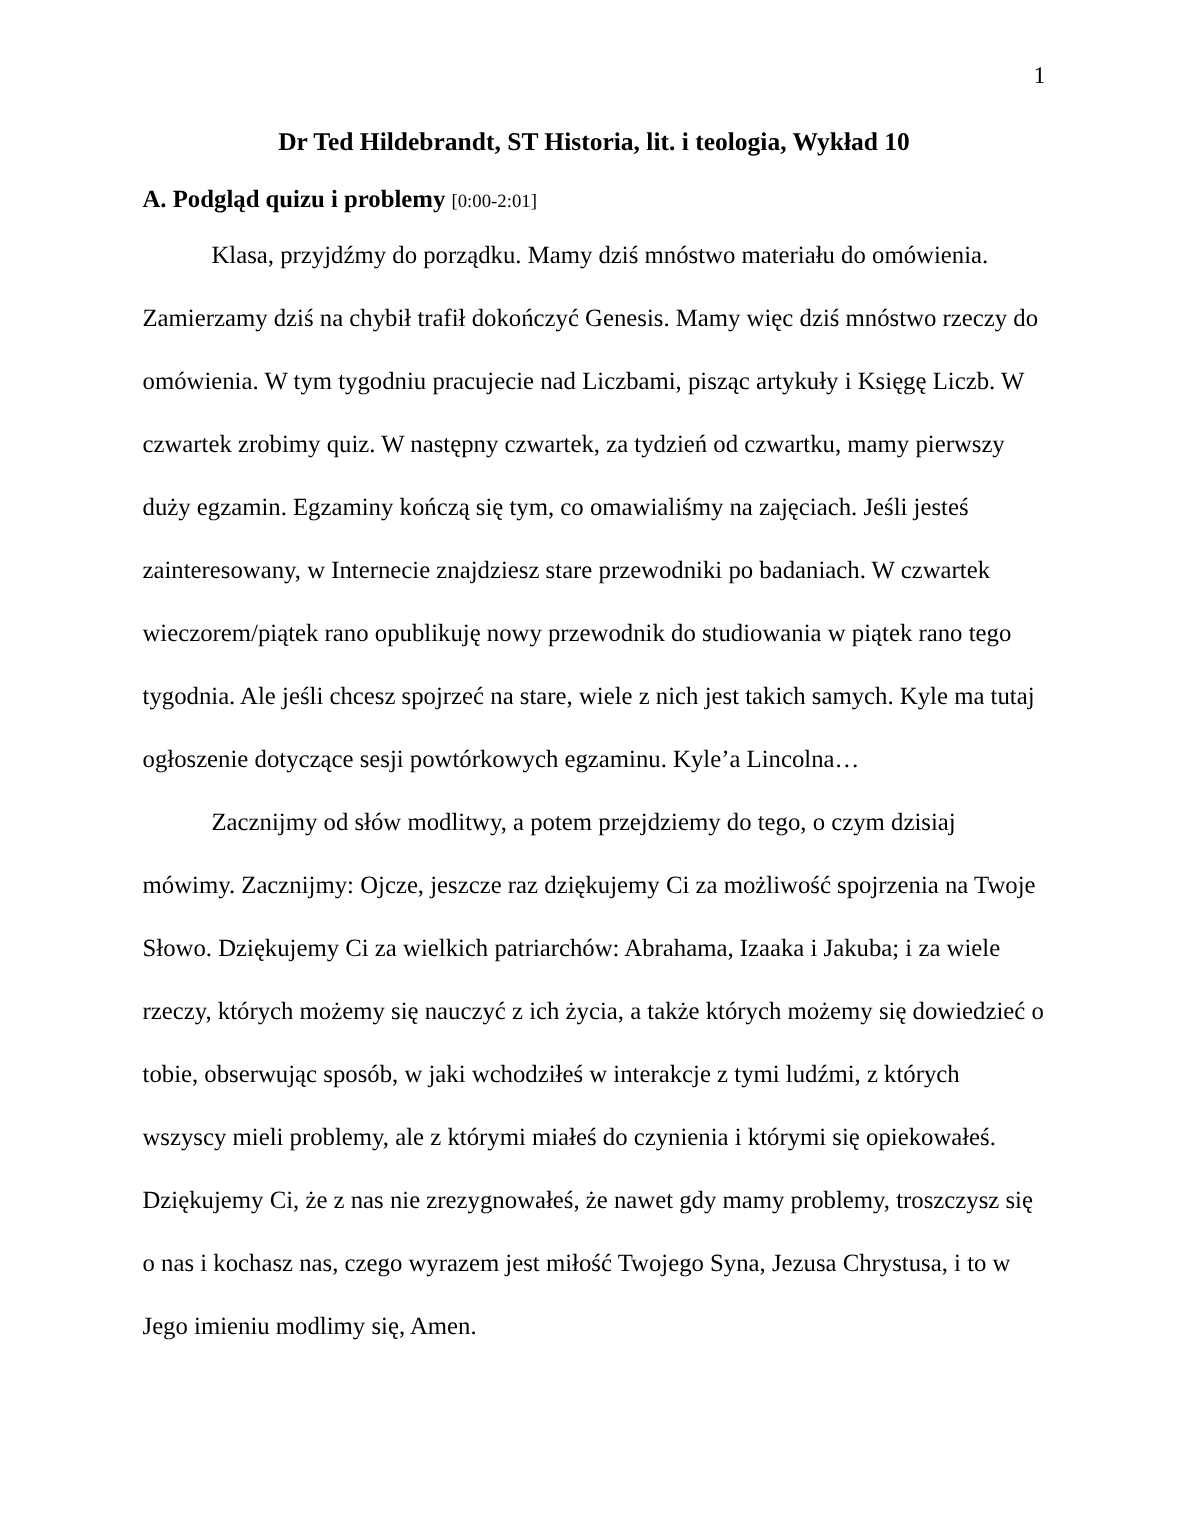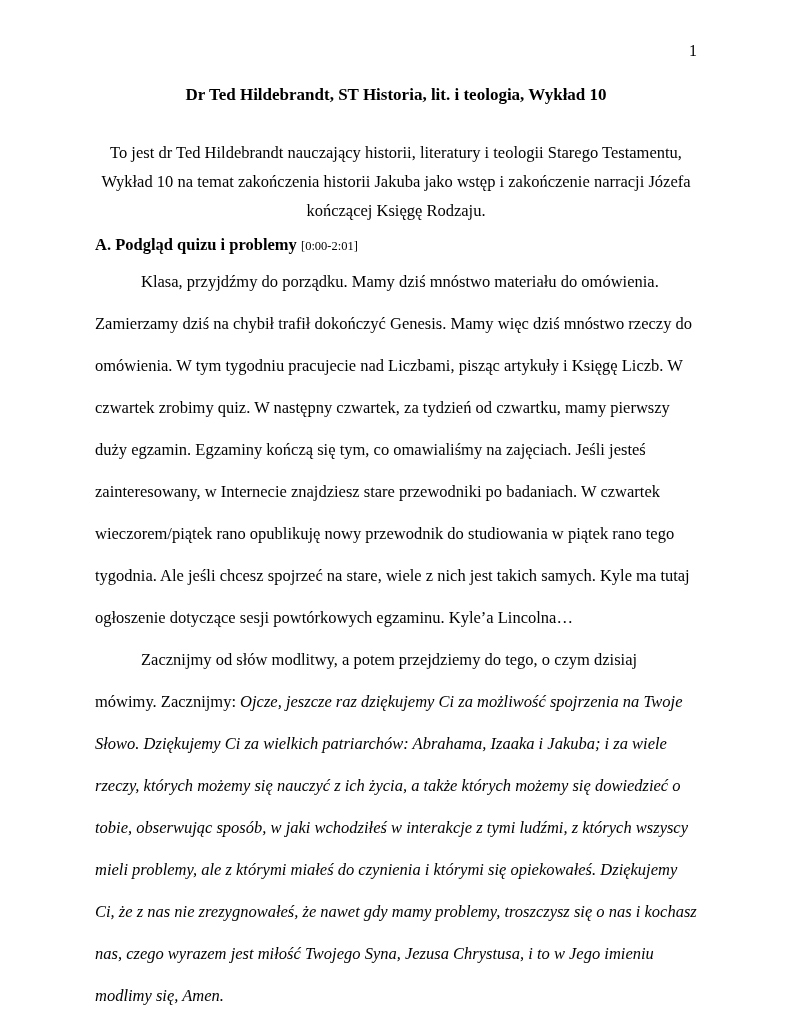--- a/index.html
+++ b/index.html
@@ -54,32 +54,30 @@
     font-size: 12.5px;
   }
   .body-para {
     margin: 0;
     font-size: 16.5px;
     line-height: 42px;
     text-indent: 46px;
     text-align: left;
   }
   .italic {
-    font-style: italic;
   }
 </style>
 </head>
 <body>
 
 <div class="page">
   <div class="page-number">1</div>
 
   <h1 class="title">Dr Ted Hildebrandt, ST Historia, lit. i teologia, Wykład 10</h1>
 
 
-  <p class="intro">To jest dr Ted Hildebrandt nauczający historii, literatury i teologii Starego Testamentu, Wykład 10 na temat zakończenia historii Jakuba jako wstęp i zakończenie narracji Józefa kończącej Księgę Rodzaju.</p>
 
   <p class="section-heading"><span>A. Podgląd quizu i problemy </span><span class="timestamp">[0:00-2:01]</span></p>
 
   <p class="body-para">Klasa, przyjdźmy do porządku. Mamy dziś mnóstwo materiału do omówienia. Zamierzamy dziś na chybił trafił dokończyć Genesis. Mamy więc dziś mnóstwo rzeczy do omówienia. W tym tygodniu pracujecie nad Liczbami, pisząc artykuły i Księgę Liczb. W czwartek zrobimy quiz. W następny czwartek, za tydzień od czwartku, mamy pierwszy duży egzamin. Egzaminy kończą się tym, co omawialiśmy na zajęciach. Jeśli jesteś zainteresowany, w Internecie znajdziesz stare przewodniki po badaniach. W czwartek wieczorem/piątek rano opublikuję nowy przewodnik do studiowania w piątek rano tego tygodnia. Ale jeśli chcesz spojrzeć na stare, wiele z nich jest takich samych. Kyle ma tutaj ogłoszenie dotyczące sesji powtórkowych egzaminu. Kyle’a Lincolna…</p>
 
   <p class="body-para"><span>Zacznijmy od słów modlitwy, a potem przejdziemy do tego, o czym dzisiaj mówimy. Zacznijmy: </span><span class="italic">Ojcze, jeszcze raz dziękujemy Ci za możliwość spojrzenia na Twoje Słowo. Dziękujemy Ci za wielkich patriarchów: Abrahama, Izaaka i Jakuba; i za wiele rzeczy, których możemy się nauczyć z ich życia, a także których możemy się dowiedzieć o tobie, obserwując sposób, w jaki wchodziłeś w interakcje z tymi ludźmi, z których wszyscy mieli problemy, ale z którymi miałeś do czynienia i którymi się opiekowałeś. Dziękujemy Ci, że z nas nie zrezygnowałeś, że nawet gdy mamy problemy, troszczysz się o nas i kochasz nas, czego wyrazem jest miłość Twojego Syna, Jezusa Chrystusa, i to w Jego imieniu modlimy się, Amen.</span></p>
 </div>
 
 </body></html>

